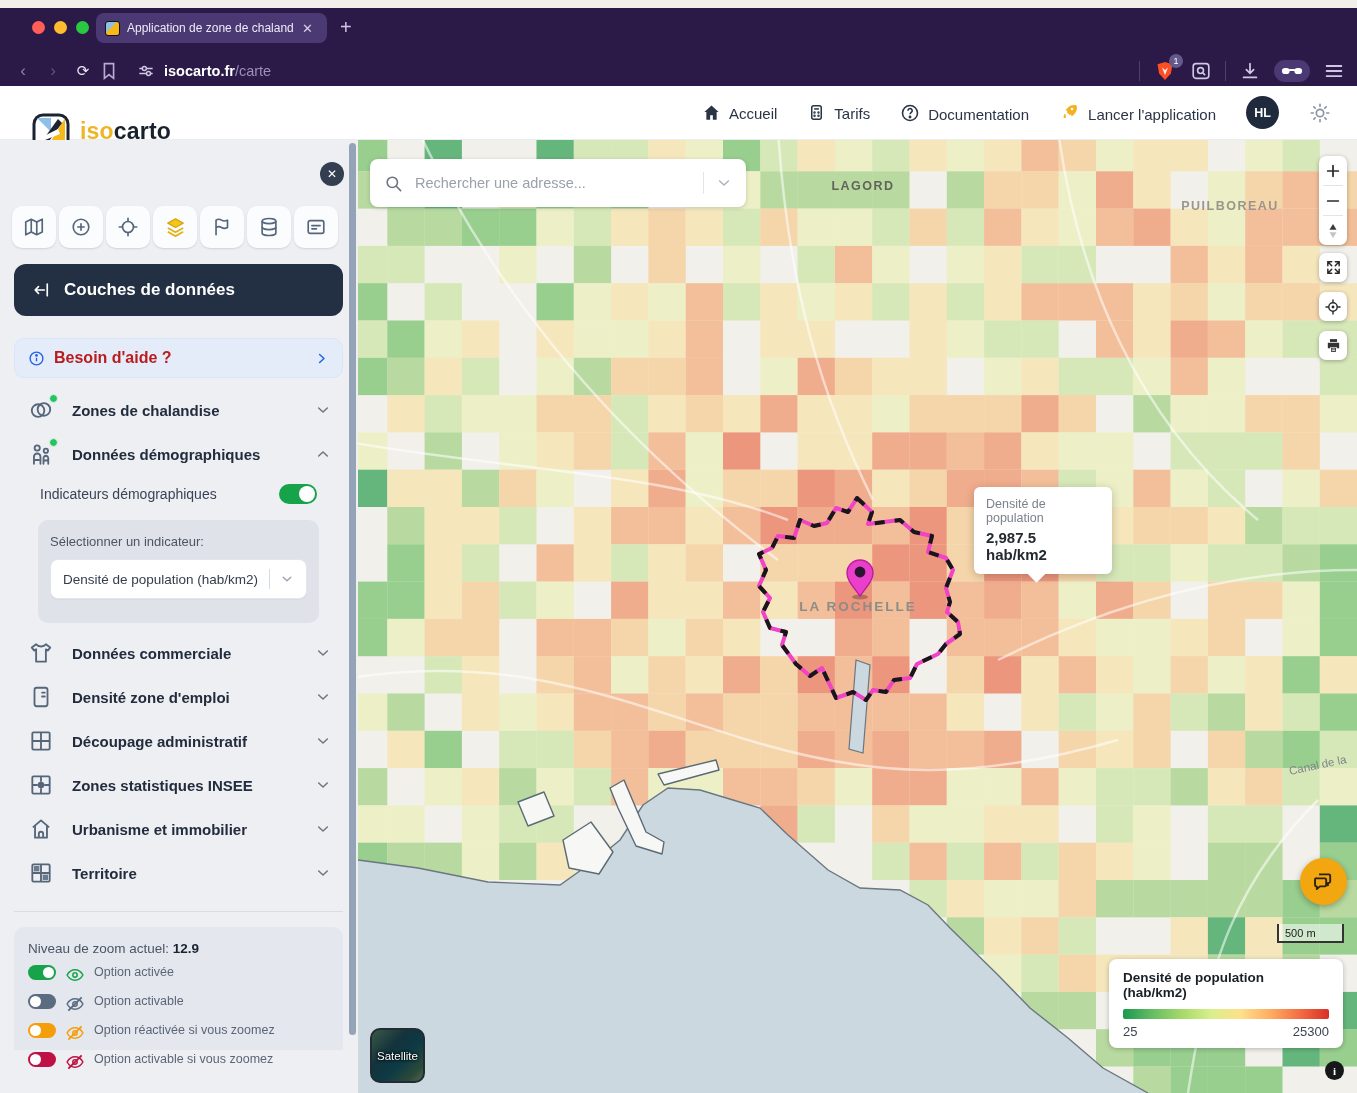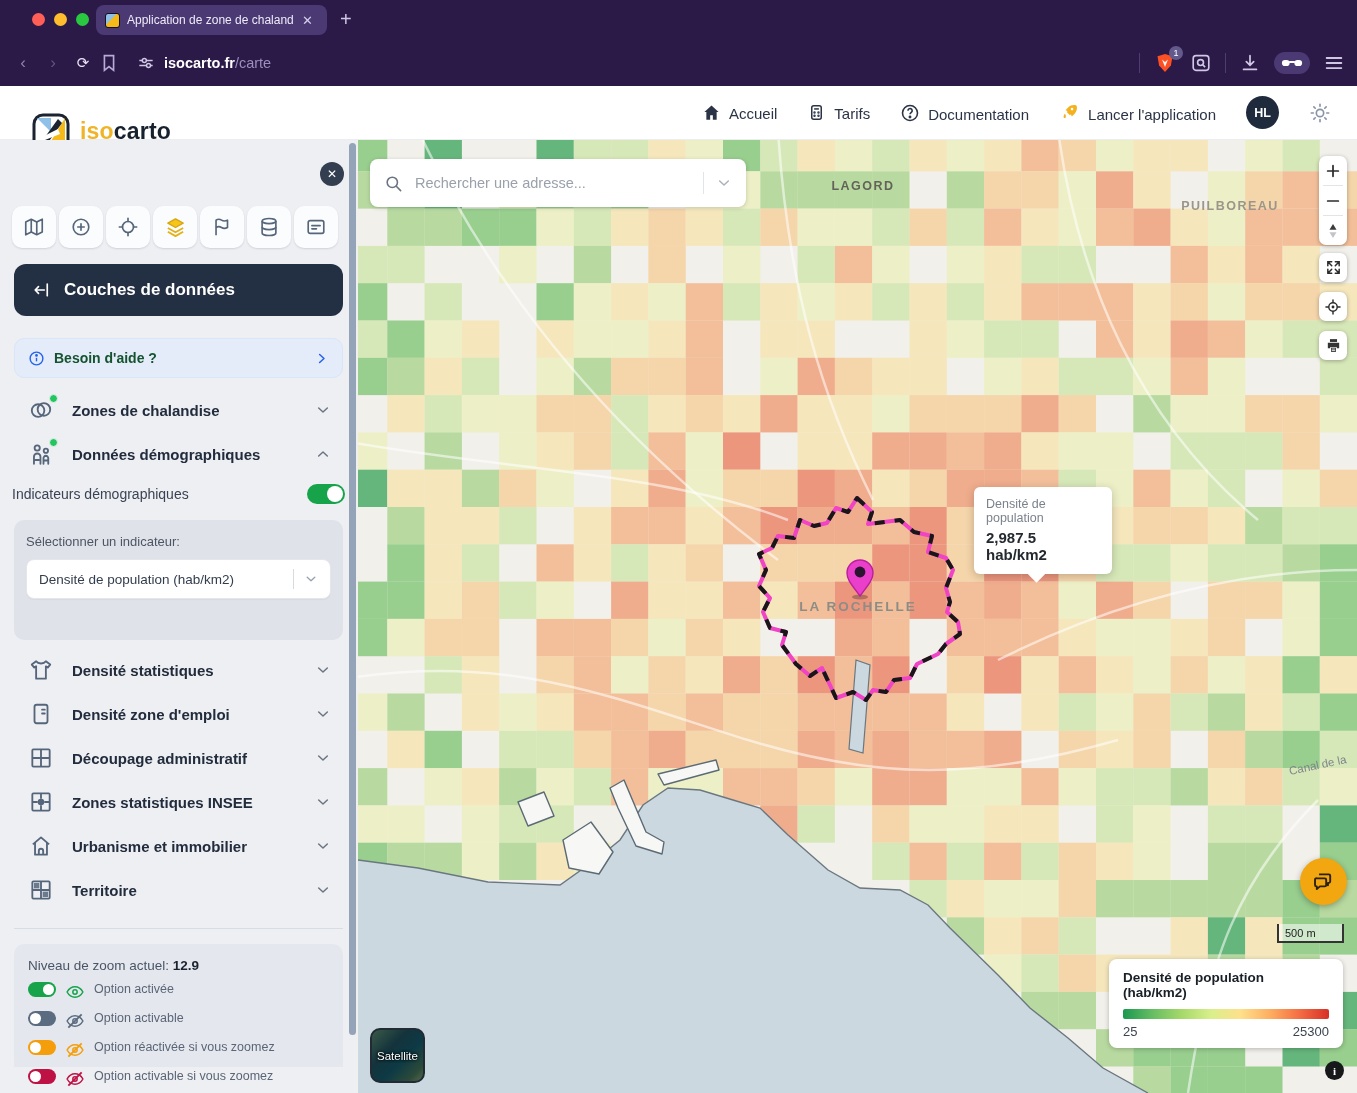--- a/index.html
+++ b/index.html
@@ -1,19 +1,19 @@
 <!DOCTYPE html>
 <html><head>
 <meta charset="utf-8">
 <style>
   * { margin:0; padding:0; box-sizing:border-box; }
   html,body { width:1357px; height:1093px; overflow:hidden; font-family:"Liberation Sans",sans-serif; background:#f2f0ea; }
 
   
-  .chrome { position:absolute; left:0; top:0; width:1357px; height:86px; background:#2b1947; }
+  .chrome { position:absolute; left:0; top:8px; width:1357px; height:86px; background:#2b1947; }
   .tabrow { position:relative; height:40px; }
   .lights { position:absolute; left:32px; top:13px; display:flex; gap:9px; }
   .light { width:13px; height:13px; border-radius:50%; }
   .tab { position:absolute; left:96px; top:5px; width:231px; height:30px; background:#4a3972; border-radius:8px; display:flex; align-items:center; padding:0 9px; gap:7px; }
   .tab-fav { width:15px; height:15px; border-radius:3px; background:linear-gradient(135deg,#8fc1e8 0 40%,#f5b91a 40% 100%); border:1.5px solid #15121f; flex:none; }
   .tab-title { color:#efeaf9; font-size:12px; white-space:nowrap; overflow:hidden; text-overflow:clip; width:168px; }
   .tab-x { color:#d6cfec; font-size:13px; line-height:1; }
   .newtab { position:absolute; left:340px; top:8px; color:#cfc8e4; font-size:20px; font-weight:300; }
   .urlrow { position:relative; height:46px; display:flex; align-items:center; }
   .nav-glyph { font-size:17px; color:#9a8fbd; width:30px; text-align:center; }
@@ -37,33 +37,33 @@
   .avatar { width:33px; height:33px; border-radius:50%; background:#1f2a3d; color:#fff; font-size:12.5px; font-weight:700; display:flex; align-items:center; justify-content:center; }
 
   
   .sidebar { position:absolute; left:0; top:140px; width:357px; height:953px; background:#edeff3; }
   .sb-close { position:absolute; left:320px; top:22px; width:24px; height:24px; border-radius:50%; background:#333e50; color:#fff; font-size:12px; display:flex; align-items:center; justify-content:center; cursor:pointer; }
   .iconrow { position:absolute; left:12px; top:66px; display:flex; gap:3px; }
   .tool-btn { width:44px; height:42px; background:#fbfcfe; border-radius:10px; box-shadow:0 1px 2px rgba(30,40,60,.14); display:flex; align-items:center; justify-content:center; }
   .sb-flow { position:absolute; left:0; top:124px; width:357px; }
   .panel-head { margin:0 14px; height:52px; background:#232f42; border-radius:12px; display:flex; align-items:center; gap:13px; padding:0 17px; }
   .panel-head-title { color:#fff; font-size:17px; font-weight:700; }
-  .help { margin:22px 14px 0; height:40px; background:#e4ecfa; border:1px solid #d9e5f8; border-radius:10px; display:flex; align-items:center; gap:9px; padding:0 13px; color:#14532d; font-size:14px; font-weight:600; }
+  .help { margin:22px 14px 0; height:40px; background:#e4ecfa; border:1px solid #d9e5f8; border-radius:10px; display:flex; align-items:center; gap:9px; padding:0 13px; color:#b91c1c; font-size:16px; font-weight:600; }
   .help .spacer { flex:1; }
   .acc-row { margin:0 14px; height:44px; display:flex; align-items:center; cursor:pointer; }
   .acc-icon { position:relative; width:26px; height:26px; margin-left:14px; flex:none; }
   .gdot { position:absolute; top:-3px; right:-4px; width:9px; height:9px; border-radius:50%; background:#22c55e; border:1.5px solid #edeff3; }
   .acc-label { margin-left:18px; font-size:15px; font-weight:700; color:#222c3c; flex:1; }
   .acc-chev { margin-right:12px; }
-  .toggle-row { margin:0 12px 0; height:36px; display:flex; align-items:center; }
+  .toggle-row { margin:0 40px 0; height:36px; display:flex; align-items:center; }
   .toggle-label { font-size:14px; color:#3a4354; flex:1; }
   .tg { position:relative; border-radius:99px; flex:none; }
   .tg-lg { width:38px; height:20px; background:#16a34a; }
   .tg-lg .knob { position:absolute; top:2px; right:2px; width:16px; height:16px; border-radius:50%; background:#fff; }
-  .ind-panel { margin:8px 14px 0; height:120px; background:#dfe3e9; border-radius:10px; padding:14px 12px 0; }
+  .ind-panel { margin:8px 38px 0; height:103px; background:#dfe3e9; border-radius:10px; padding:14px 12px 0; }
   .ind-label { font-size:13px; color:#4d5563; }
   .ind-select { margin-top:10px; height:40px; background:#fff; border:1px solid #e3e6ec; border-radius:8px; display:flex; align-items:center; padding:0 12px; box-shadow:0 1px 1px rgba(0,0,0,.04); }
   .ind-value { font-size:13.5px; color:#333d4d; flex:1; }
   .ind-div { width:1px; height:20px; background:#d6dae2; margin-right:10px; }
   .sb-divider { margin:16px 14px 0; height:1px; background:#d8dce3; }
   .zoom-box { margin:15px 14px 0; background:#e4e8ee; border-radius:10px 10px 0 0; padding:14px 14px 0; height:123px; }
   .zoom-line { font-size:13.5px; color:#4a5565; }
   .zoom-line b { color:#1b2330; }
   .leg-row { display:flex; align-items:flex-start; gap:9px; margin-top:9px; }
   .tg-sm { width:28px; height:15px; }
@@ -362,21 +362,21 @@
           </svg>
       </div>
     </div>
 
     <div style="height:8px"></div>
 
     <div class="acc-row">
       <div class="acc-icon"><svg width="26" height="26" viewBox="0 0 24 24">
             <path d="M7.5 4L3.5 7l2.3 2.8L7.5 8.6V20h9V8.6l1.7 1.2L20.5 7l-4-3c-1 1.4-2.5 2-4.5 2s-3.5-.6-4.5-2z" fill="none" stroke="#55657a" stroke-width="1.7" stroke-linejoin="round"></path>
           </svg></div>
-      <div class="acc-label">Densité statistiques</div>
+      <div class="acc-label">Données commerciale</div>
       <svg class="acc-chev" width="16" height="16" viewBox="0 0 24 24">
           <path d="M5.5 9l6.5 6 6.5-6" fill="none" stroke="#6b7480" stroke-width="2.2" stroke-linecap="round" stroke-linejoin="round"></path>
         </svg>
     </div>
 
     <div class="acc-row">
       <div class="acc-icon"><svg width="26" height="26" viewBox="0 0 24 24">
             <g fill="none" stroke="#55657a" stroke-width="1.7" stroke-linecap="round">
               <rect x="6" y="3.5" width="12" height="17" rx="2"></rect>
               <path d="M13 8h2.5M13 11.5h2.5"></path>

